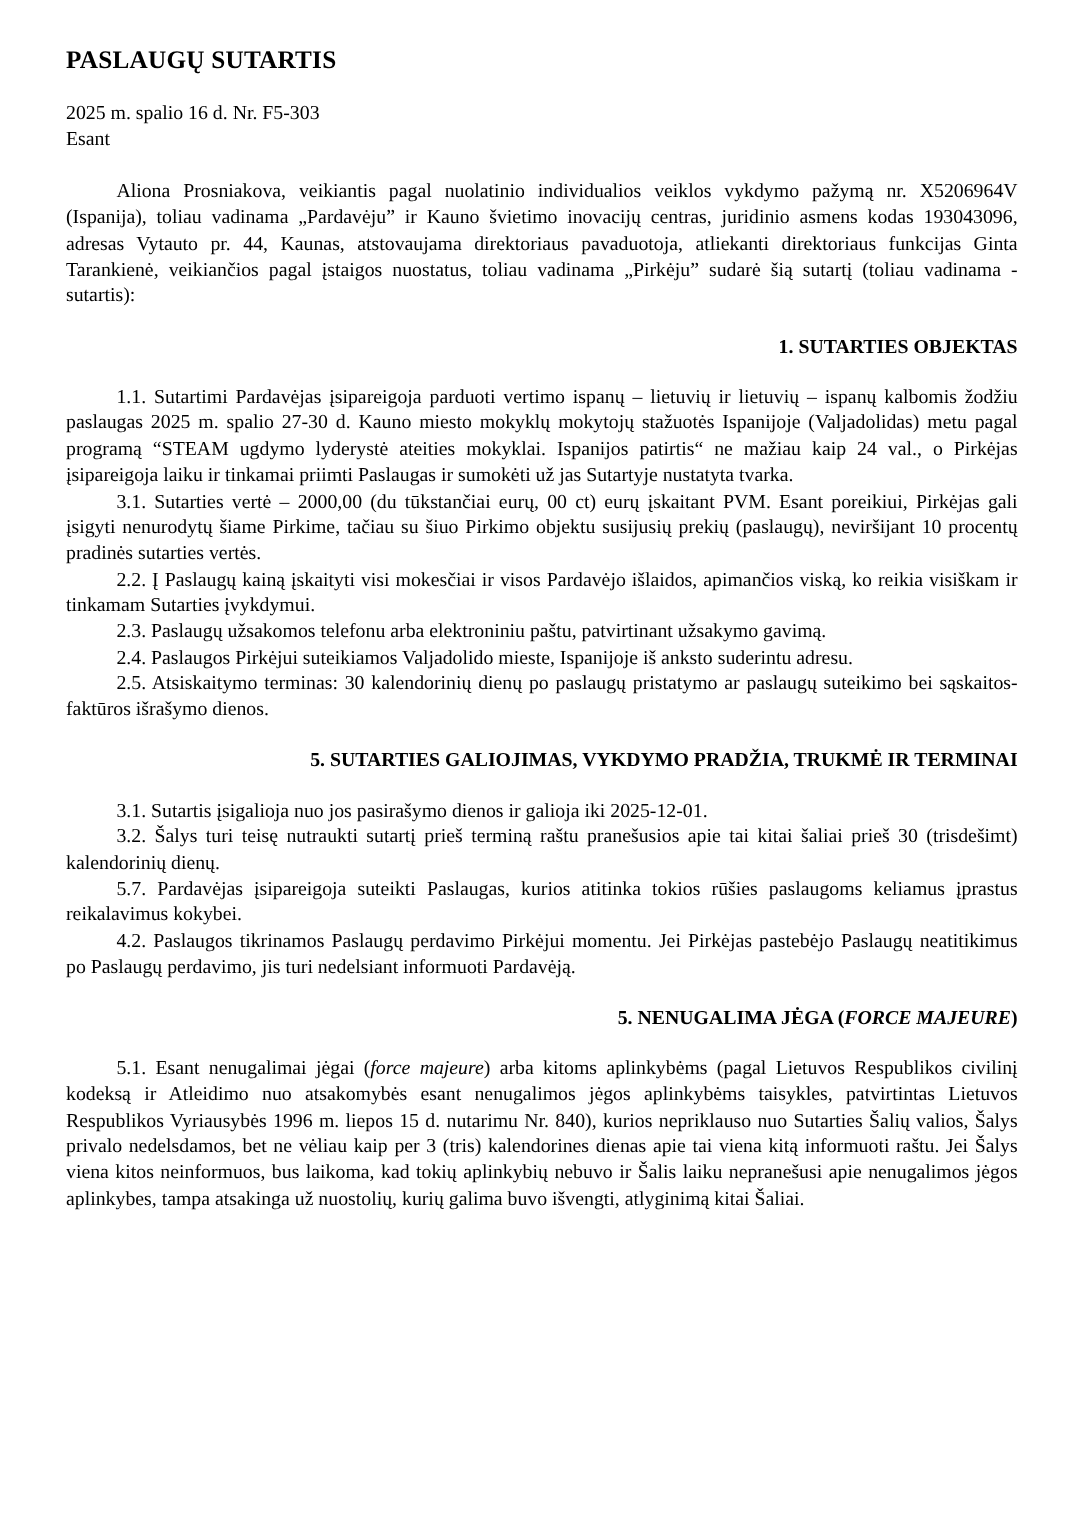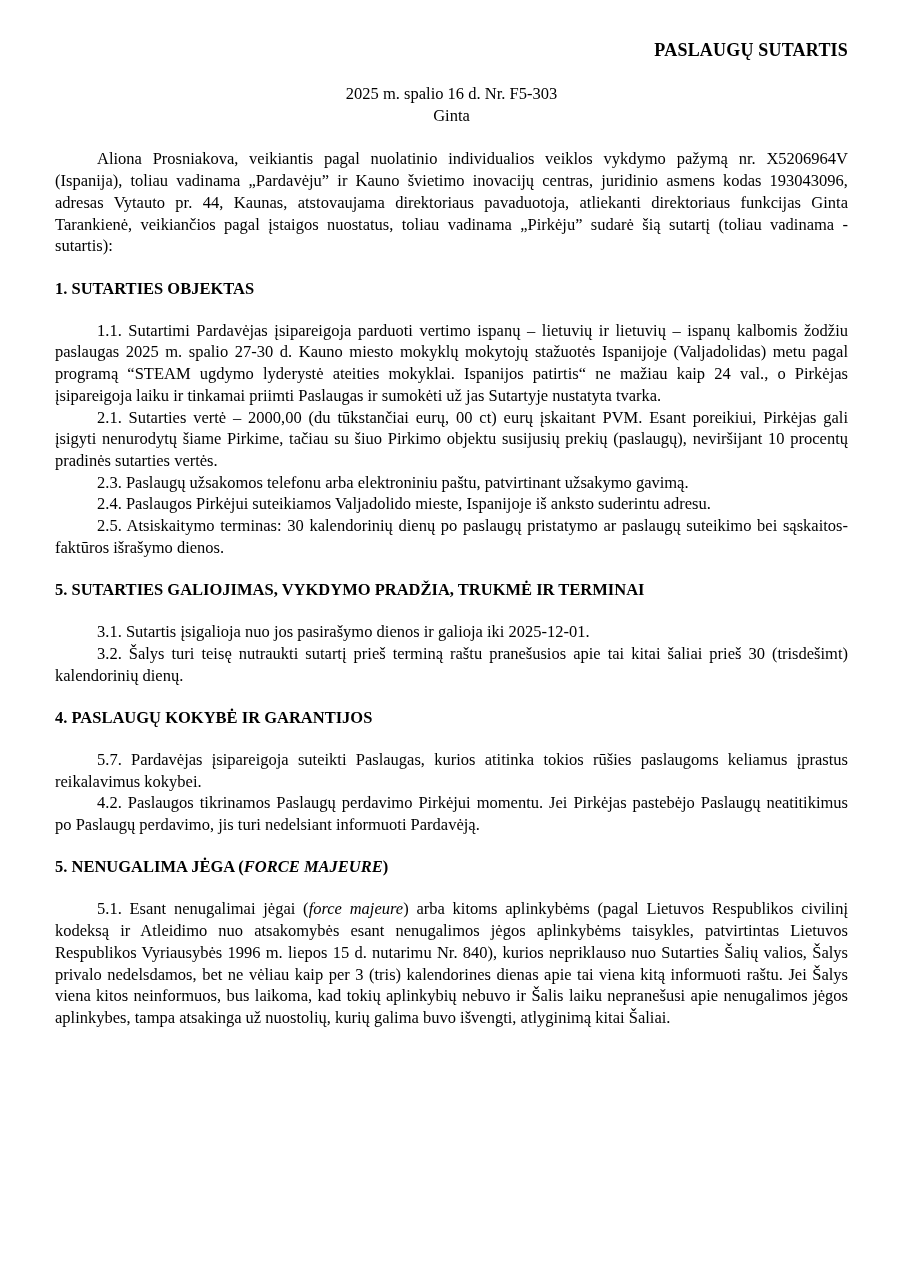--- a/index.html
+++ b/index.html
@@ -15,84 +15,83 @@
     padding: 40px 54px 0 55px;
     background: #ffffff;
     color: #000000;
     font-family: "Liberation Serif", "DejaVu Serif", serif;
     font-size: 16.5px;
     line-height: 21.7px;
     overflow: hidden;
   }
   .doc-title {
     margin: 0 0 21.7px 0;
-    font-size: 18px;
+    font-size: 21px;
     font-weight: bold;
-    text-align: right;
+    text-align: left;
     letter-spacing: 0.2px;
   }
   .center-line {
-    text-align: center;
     margin: 0;
   }
   .meta-block {
     margin: 0 0 21.7px 0;
   }
   p.para {
     margin: 0;
     text-align: justify;
     text-indent: 42px;
     font-family: Liberation Serif, serif;
   }
   h2.sec-heading {
     margin: 20.5px 0;
     font-size: 16.5px;
     font-weight: bold;
-    text-align: left;
+    text-align: right;
     font-family: Liberation Serif, serif;
   }
   h2.sec-heading .it, p.para .it {
     font-style: italic;
   }
   section { margin: 0; }
 </style>
 </head>
 <body>
 
 <div class="page">
 
   <h1 class="doc-title">PASLAUGŲ SUTARTIS</h1>
 
   <div class="meta-block">
     <div class="center-line">2025 m. spalio 16 d. Nr. F5-303</div>
-    <div class="center-line">Ginta</div>
+    <div class="center-line">Esant</div>
   </div>
 
   <p class="para">Aliona Prosniakova, veikiantis pagal nuolatinio individualios veiklos vykdymo pažymą nr. X5206964V (Ispanija), toliau vadinama „Pardavėju” ir Kauno švietimo inovacijų centras, juridinio asmens kodas 193043096, adresas Vytauto pr. 44, Kaunas, atstovaujama direktoriaus pavaduotoja, atliekanti direktoriaus funkcijas Ginta Tarankienė, veikiančios pagal įstaigos nuostatus, toliau vadinama „Pirkėju” sudarė šią sutartį (toliau vadinama - sutartis):</p>
 
   <section>
     <h2 class="sec-heading">1. SUTARTIES OBJEKTAS</h2>
     <p class="para">1.1. Sutartimi Pardavėjas įsipareigoja parduoti vertimo ispanų – lietuvių ir lietuvių – ispanų kalbomis žodžiu paslaugas 2025 m. spalio 27-30 d. Kauno miesto mokyklų mokytojų stažuotės Ispanijoje (Valjadolidas) metu pagal programą “STEAM ugdymo lyderystė ateities mokyklai. Ispanijos patirtis“ ne mažiau kaip 24 val., o Pirkėjas įsipareigoja laiku ir tinkamai priimti Paslaugas ir sumokėti už jas Sutartyje nustatyta tvarka.</p>
   </section>
 
   <section>
-    <p class="para">2.1. Sutarties vertė – 2000,00 (du tūkstančiai eurų, 00 ct) eurų įskaitant PVM. Esant poreikiui, Pirkėjas gali įsigyti nenurodytų šiame Pirkime, tačiau su šiuo Pirkimo objektu susijusių prekių (paslaugų), neviršijant 10 procentų pradinės sutarties vertės.</p>
+    <p class="para">3.1. Sutarties vertė – 2000,00 (du tūkstančiai eurų, 00 ct) eurų įskaitant PVM. Esant poreikiui, Pirkėjas gali įsigyti nenurodytų šiame Pirkime, tačiau su šiuo Pirkimo objektu susijusių prekių (paslaugų), neviršijant 10 procentų pradinės sutarties vertės.</p>
+    <p class="para">2.2. Į Paslaugų kainą įskaityti visi mokesčiai ir visos Pardavėjo išlaidos, apimančios viską, ko reikia visiškam ir tinkamam Sutarties įvykdymui.</p>
     <p class="para">2.3. Paslaugų užsakomos telefonu arba elektroniniu paštu, patvirtinant užsakymo gavimą.</p>
     <p class="para">2.4. Paslaugos Pirkėjui suteikiamos Valjadolido mieste, Ispanijoje iš anksto suderintu adresu.</p>
     <p class="para">2.5. Atsiskaitymo terminas: 30 kalendorinių dienų po paslaugų pristatymo ar paslaugų suteikimo bei sąskaitos-faktūros išrašymo dienos.</p>
   </section>
 
   <section>
     <h2 class="sec-heading">5. SUTARTIES GALIOJIMAS, VYKDYMO PRADŽIA, TRUKMĖ IR TERMINAI</h2>
     <p class="para">3.1. Sutartis įsigalioja nuo jos pasirašymo dienos ir galioja iki 2025-12-01.</p>
     <p class="para">3.2. Šalys turi teisę nutraukti sutartį prieš terminą raštu pranešusios apie tai kitai šaliai prieš 30 (trisdešimt) kalendorinių dienų.</p>
   </section>
 
   <section>
-    <h2 class="sec-heading">4. PASLAUGŲ KOKYBĖ IR GARANTIJOS</h2>
     <p class="para">5.7. Pardavėjas įsipareigoja suteikti Paslaugas, kurios atitinka tokios rūšies paslaugoms keliamus įprastus reikalavimus kokybei.</p>
     <p class="para">4.2. Paslaugos tikrinamos Paslaugų perdavimo Pirkėjui momentu. Jei Pirkėjas pastebėjo Paslaugų neatitikimus po Paslaugų perdavimo, jis turi nedelsiant informuoti Pardavėją.</p>
   </section>
 
   <section>
     <h2 class="sec-heading"><span>5. NENUGALIMA JĖGA (</span><span class="it">FORCE MAJEURE</span><span>)</span></h2>
     <p class="para"><span>5.1. Esant nenugalimai jėgai (</span><span class="it">force majeure</span><span>) arba kitoms aplinkybėms (pagal Lietuvos Respublikos civilinį kodeksą ir Atleidimo nuo atsakomybės esant nenugalimos jėgos aplinkybėms taisykles, patvirtintas Lietuvos Respublikos Vyriausybės 1996 m. liepos 15 d. nutarimu Nr. 840), kurios nepriklauso nuo Sutarties Šalių valios, Šalys privalo nedelsdamos, bet ne vėliau kaip per 3 (tris) kalendorines dienas apie tai viena kitą informuoti raštu. Jei Šalys viena kitos neinformuos, bus laikoma, kad tokių aplinkybių nebuvo ir Šalis laiku nepranešusi apie nenugalimos jėgos aplinkybes, tampa atsakinga už nuostolių, kurių galima buvo išvengti, atlyginimą kitai Šaliai.</span></p>
   </section>
 
 </div>

